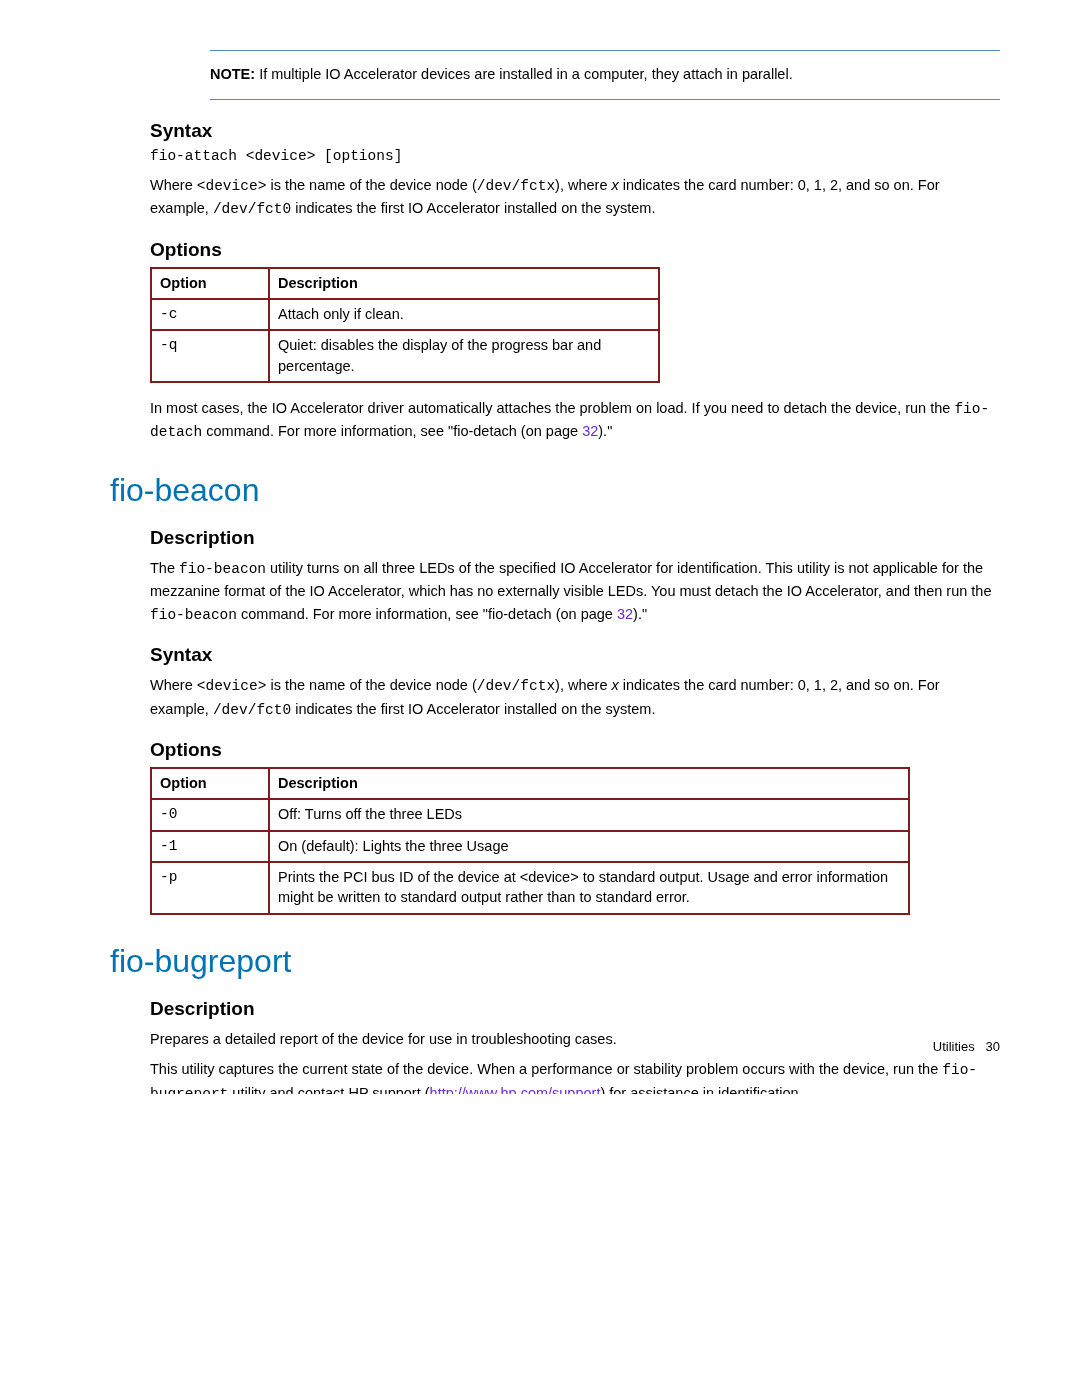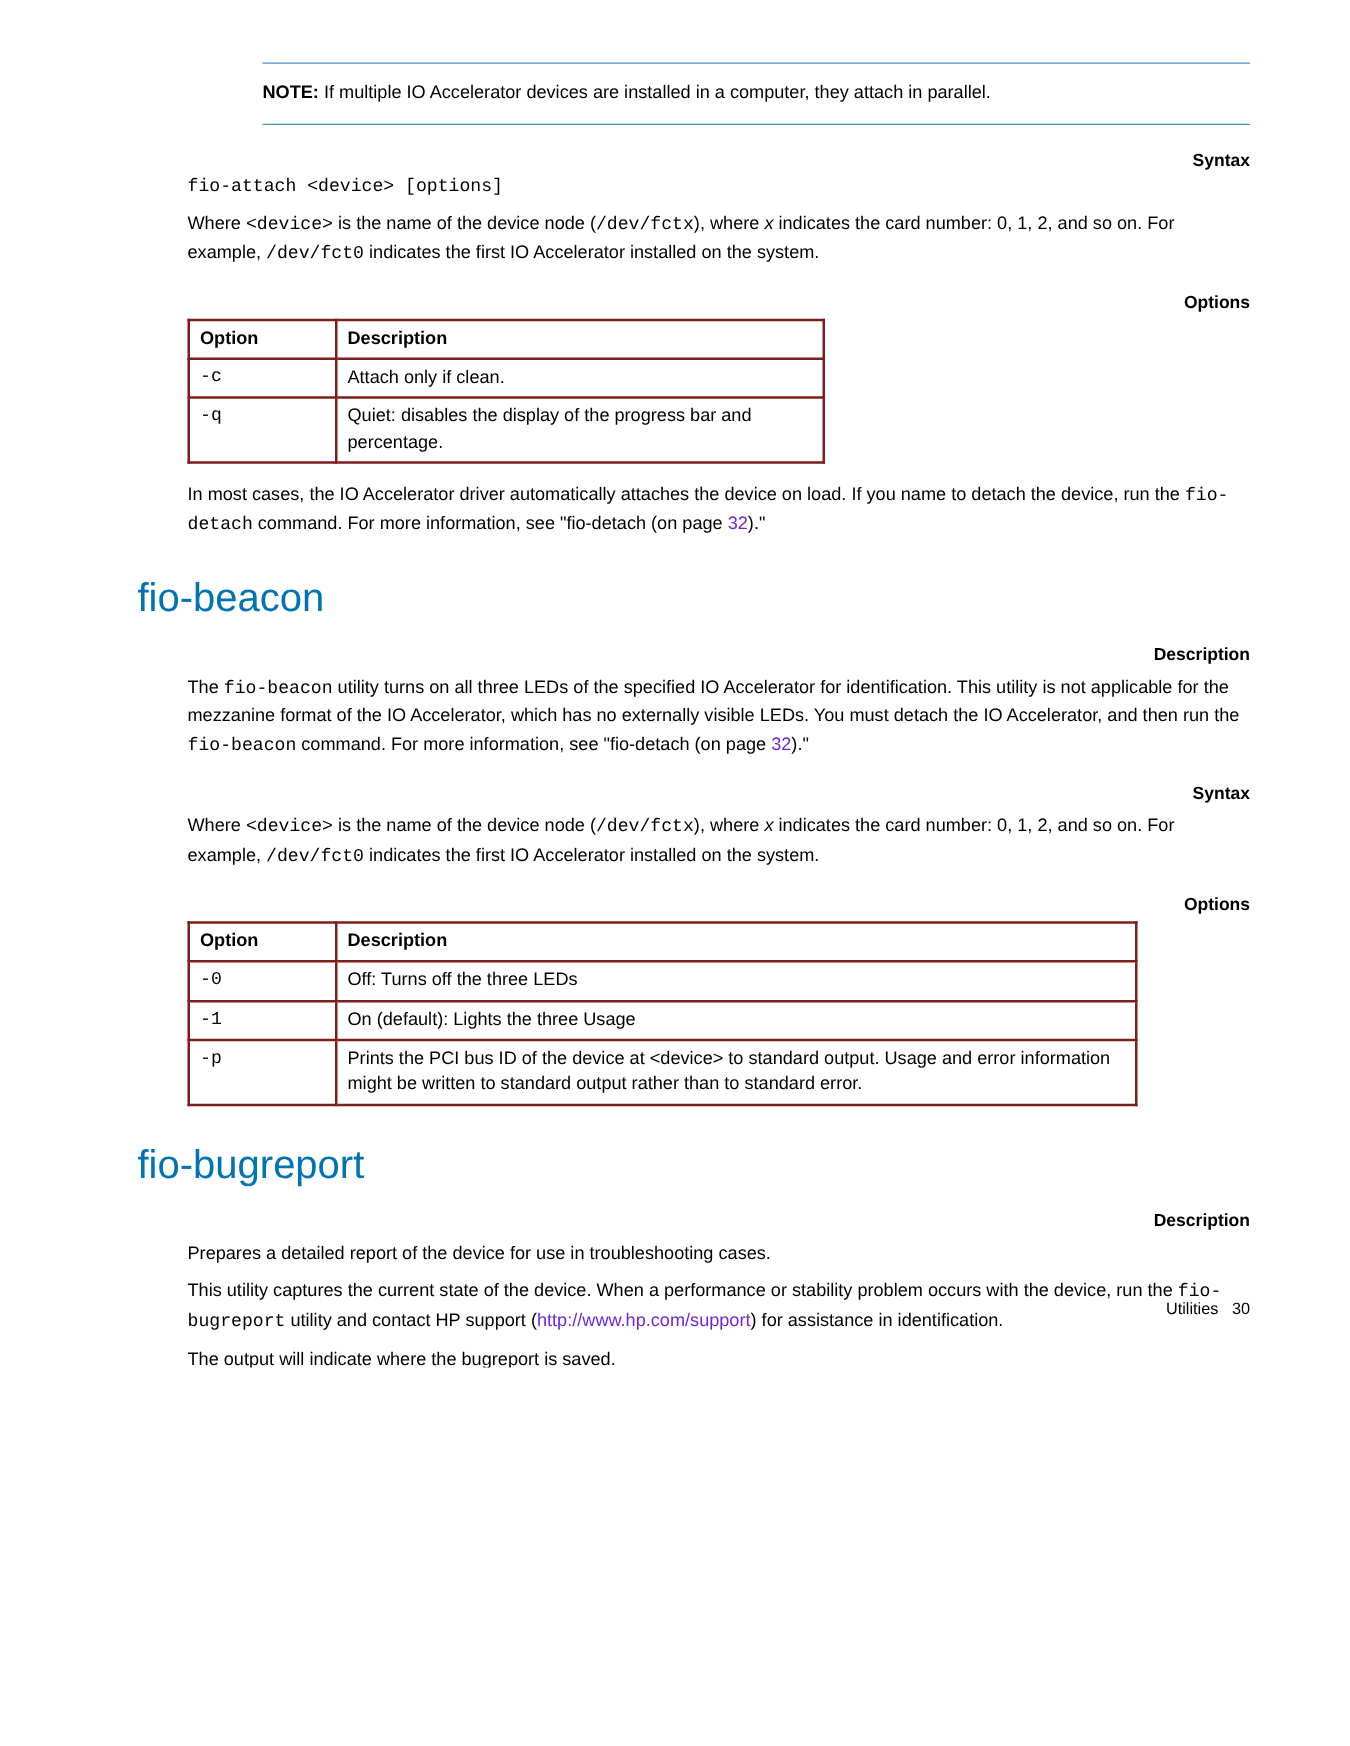--- a/index.html
+++ b/index.html
@@ -26,24 +26,23 @@
     line-height: 1.5;
   }
   .note-label {
     font-weight: bold;
   }
   .indent {
     margin-left: 40px;
   }
   .sub-heading {
     font-weight: bold;
-    font-size: 14px;
+    font-size: 19px;
     margin-top: 18px;
     margin-bottom: 6px;
-    text-align: right;
   }
   .code-line {
     font-family: "Courier New", monospace;
     font-size: 14.5px;
     margin-bottom: 10px;
   }
   p.body {
     font-size: 14.5px;
     line-height: 1.55;
     margin: 8px 0;
@@ -129,21 +128,21 @@
         <td class="mono">-c</td>
         <td>Attach only if clean.</td>
       </tr>
       <tr>
         <td class="mono">-q</td>
         <td>Quiet: disables the display of the progress bar and percentage.</td>
       </tr>
     </tbody>
       </table>
     <p class="body">
-      <span>In most cases, the IO Accelerator driver automatically attaches the device on load. If you name to detach the device, run the </span><span class="mono">fio-detach</span><span> command. For more information, see "fio-detach (on page </span><span class="link">32</span><span>)."</span>
+      <span>In most cases, the IO Accelerator driver automatically attaches the problem on load. If you need to detach the device, run the </span><span class="mono">fio-detach</span><span> command. For more information, see "fio-detach (on page </span><span class="link">32</span><span>)."</span>
     </p>
   </div>
 
   <h2 class="section">fio-beacon</h2>
   <div class="indent">
     <div class="sub-heading">Description</div>
     <p class="body">
       <span>The </span><span class="mono">fio-beacon</span><span> utility turns on all three LEDs of the specified IO Accelerator for identification. This utility is not applicable for the mezzanine format of the IO Accelerator, which has no externally visible LEDs. You must detach the IO Accelerator, and then run the </span><span class="mono">fio-beacon</span><span> command. For more information, see "fio-detach (on page </span><span class="link">32</span><span>)."</span>
     </p>
     <div class="sub-heading">Syntax</div>

